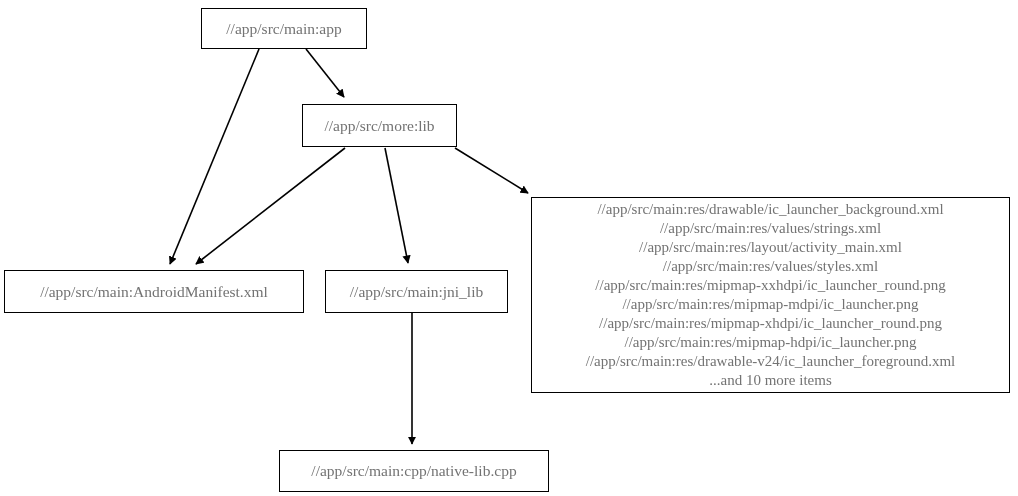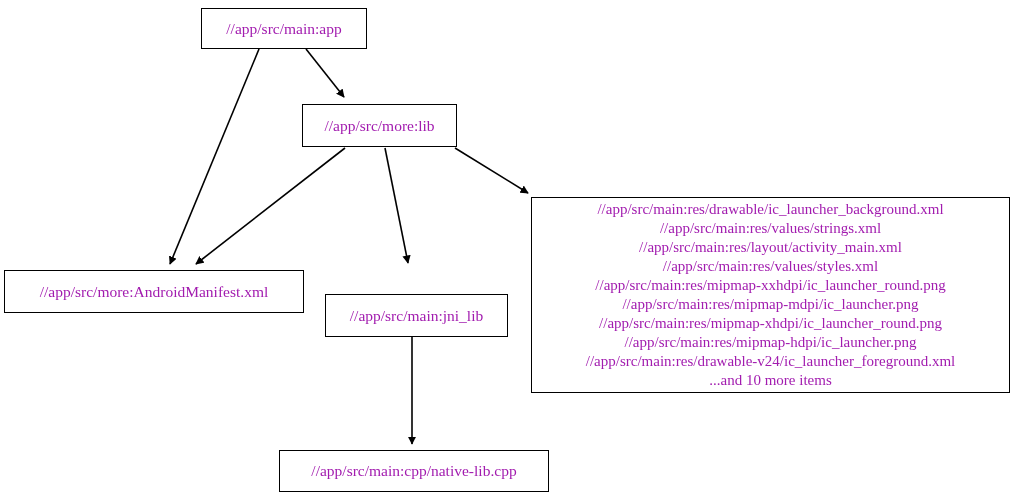--- a/index.html
+++ b/index.html
@@ -25,42 +25,42 @@
   }
   .node {
     position: absolute;
     box-sizing: border-box;
     border: 1px solid #000000;
     background: #ffffff;
     display: flex;
     align-items: center;
     justify-content: center;
     text-align: center;
-    color: #a21caf;
+    color: #737373;
     font-size: 15.5px;
     line-height: 1.0;
     white-space: nowrap;
     z-index: 2;
   }
   .node-label {
     display: block;
     white-space: nowrap;
   }
   .node-multiline {
     white-space: pre;
     line-height: 19px;
     font-size: 15px;
     text-align: center;
   }
 
   
   #node-app            { left: 201px; top: 8px;   width: 166px; height: 41px; }
   #node-lib            { left: 302px; top: 104px; width: 155px; height: 43px; }
   #node-manifest       { left: 4px;   top: 270px; width: 300px; height: 43px; }
-  #node-jni-lib        { left: 325px; top: 270px; width: 183px; height: 43px; margin-top: 24px; }
+  #node-jni-lib        { left: 325px; top: 270px; width: 183px; height: 43px; }
   #node-res-group      { left: 531px; top: 197px; width: 479px; height: 196px; }
   #node-native-lib-cpp { left: 279px; top: 450px; width: 270px; height: 42px; }
 </style>
 </head>
 <body>
 
 <div id="graph-canvas">
 
   <svg id="edge-layer" viewBox="0 0 1018 496" width="1018" height="496" xmlns="http://www.w3.org/2000/svg">
     <defs>
@@ -84,21 +84,21 @@
 
   <div class="node" id="node-app">
     <span class="node-label">//app/src/main:app</span>
   </div>
 
   <div class="node" id="node-lib">
     <span class="node-label">//app/src/more:lib</span>
   </div>
 
   <div class="node" id="node-manifest">
-    <span class="node-label">//app/src/more:AndroidManifest.xml</span>
+    <span class="node-label">//app/src/main:AndroidManifest.xml</span>
   </div>
 
   <div class="node" id="node-jni-lib">
     <span class="node-label">//app/src/main:jni_lib</span>
   </div>
 
   <div class="node" id="node-native-lib-cpp">
     <span class="node-label">//app/src/main:cpp/native-lib.cpp</span>
   </div>
 

